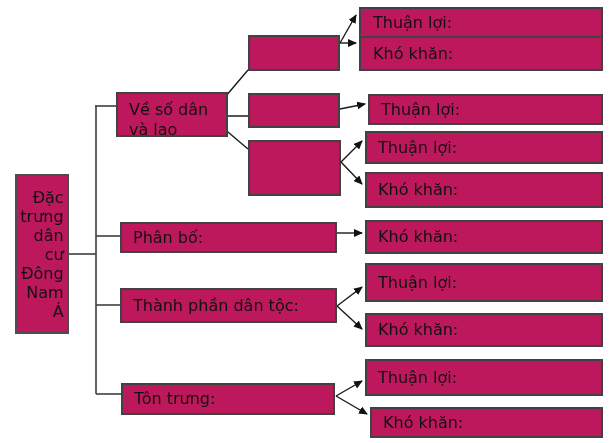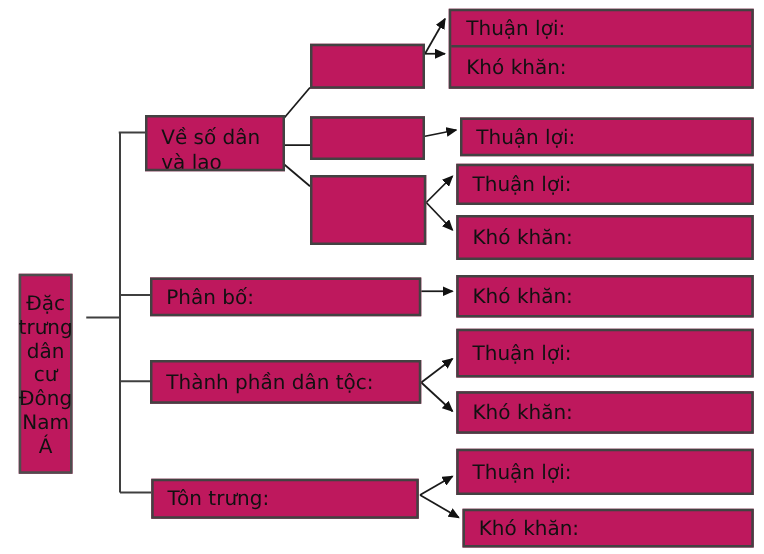--- a/index.html
+++ b/index.html
@@ -26,27 +26,26 @@
   }
   .box {
     position: absolute;
     box-sizing: border-box;
     border: 2px solid #424242;
     background: #be185d;
     font-size: 16px;
     line-height: 1.25;
   }
   .node-root {
-    left: 15px;  top: 174px;  width: 43px;  height: 160px;
+    left: 15px;  top: 174px;  width: 54px;  height: 160px;
     display: flex;
     align-items: center;
     justify-content: center;
-    text-align: center;
+    text-align: right;
     border-color: #4d4d4d;
-    margin-top: 45px;
   }
   .node-root .lbl {
     white-space: pre-line;
     line-height: 19px;
   }
   .labelled {
     display: flex;
     align-items: center;
     padding-left: 11px;
   }

